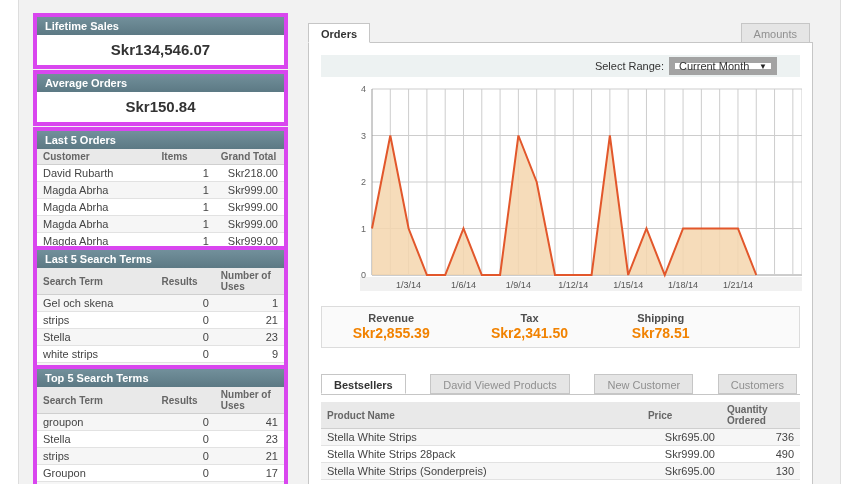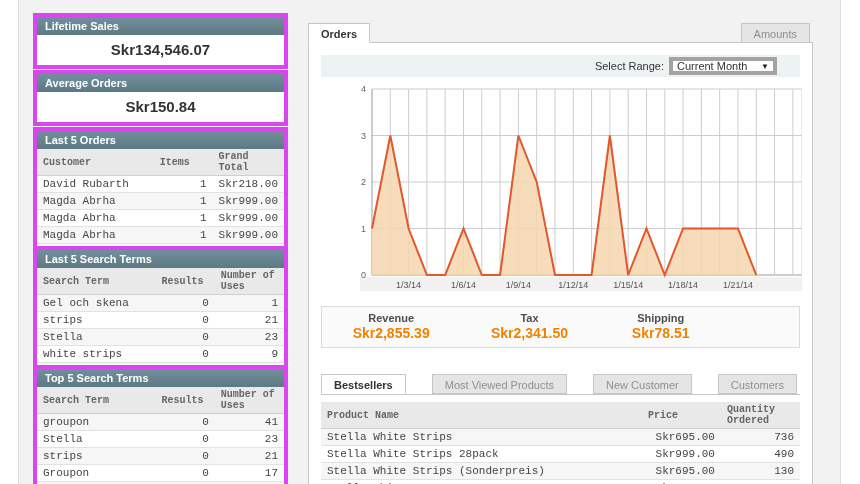--- a/index.html
+++ b/index.html
@@ -8,40 +8,40 @@
   .page-frame { position:absolute; left:18px; top:0; width:823px; height:484px;
     background:#f2f2f2; border-left:1px solid #ddd; border-right:1px solid #ddd; }
 
   
   .panel { position:absolute; width:255px; background:#fff; border:4px solid #d946ef; }
   .panel-head { background:linear-gradient(#72909b,#5c7984); color:#fff; font-size:11px;
     font-weight:bold; padding:2px 8px; height:18px; line-height:14px; }
   .panel-value { text-align:center; font-size:15px; font-weight:bold; color:#333;
     padding:6px 0 7px 0; background:#fff; }
 
-  table.grid { width:100%; border-collapse:collapse; font-size:11px;font-family:Liberation Mono, monospace; }
+  table.grid { width:100%; border-collapse:collapse; font-size:11px; }
   table.grid th { background:#e9e9e9; color:#666; font-weight:bold; text-align:left;
     padding:2px 6px; border-bottom:1px solid #cfcfcf; font-size:10px; height:14px; }
   table.grid td { padding:2px 6px; border-bottom:1px solid #e2e2e2; color:#444; height:16px; }
   table.grid.stripe-even tbody tr:nth-child(even) { background:#f6f6f6; }
   table.grid.stripe-odd  tbody tr:nth-child(odd)  { background:#f6f6f6; }
 
   
   .main { position:absolute; left:308px; top:23px; width:505px; }
   .tabbar { display:flex; position:relative; z-index:2;justify-content:space-between; }
   .tab { font-size:11px; padding:4px 12px 3px 12px; border:1px solid #c6c6c6; margin-right:3px;
     background:#e5e5e5; color:#909090; cursor:pointer; height:20px; }
   .tab.active { background:#fff; color:#333; font-weight:bold; border-bottom:1px solid #fff; }
   .main-box { position:relative; top:-1px; border:1px solid #c6c6c6; background:#fff;
     height:470px; padding:12px; z-index:1; }
 
   .range-strip { background:#edf2f2; height:22px; display:flex; align-items:center;
     justify-content:flex-end; padding:0 23px; font-size:11px; color:#333; }
   .range-label { font-weight:normal; margin-right:5px; }
-  .select-box { background:#fff; border:4px solid #a3a3a3; font-size:11px; height:18px;
+  .select-box { background:#fff; border:6px solid #a3a3a3; font-size:11px; height:18px;
     display:flex; align-items:center; padding:0 4px; min-width:108px; justify-content:space-between; }
   .select-arrow { font-size:8px; color:#222; margin-left:8px; }
 
   .chart-wrap { margin-top:8px; }
 
   .stats-bar { margin-top:11px; border:1px solid #dcdcdc; background:#fafafa;
     display:flex; padding:5px 0 6px 0; }
   .stat { text-align:center; }
   .stat:nth-child(1){width:29%;} .stat:nth-child(2){width:29%;}
   .stat:nth-child(3){width:26%;} .stat:nth-child(4){width:16%;}
@@ -277,21 +277,21 @@
           <div class="stat-value">Skr2,341.50</div>
         </div>
         <div class="stat">
           <div class="stat-label">Shipping</div>
           <div class="stat-value">Skr78.51</div>
         </div>
       </div>
 
     <div class="tabbar sub-tabbar">
         <div class="tab active">Bestsellers</div>
-        <div class="tab">Most Viewed Products</div>
+        <div class="tab">David Viewed Products</div>
         <div class="tab">New Customer</div>
         <div class="tab">Customers</div>
       </div>
 
     <table class="grid stripe-odd bestsellers-table">
       <colgroup>
           <col style="width:67%">
           <col style="width:16.5%">
           <col style="width:16.5%">
         </colgroup>

